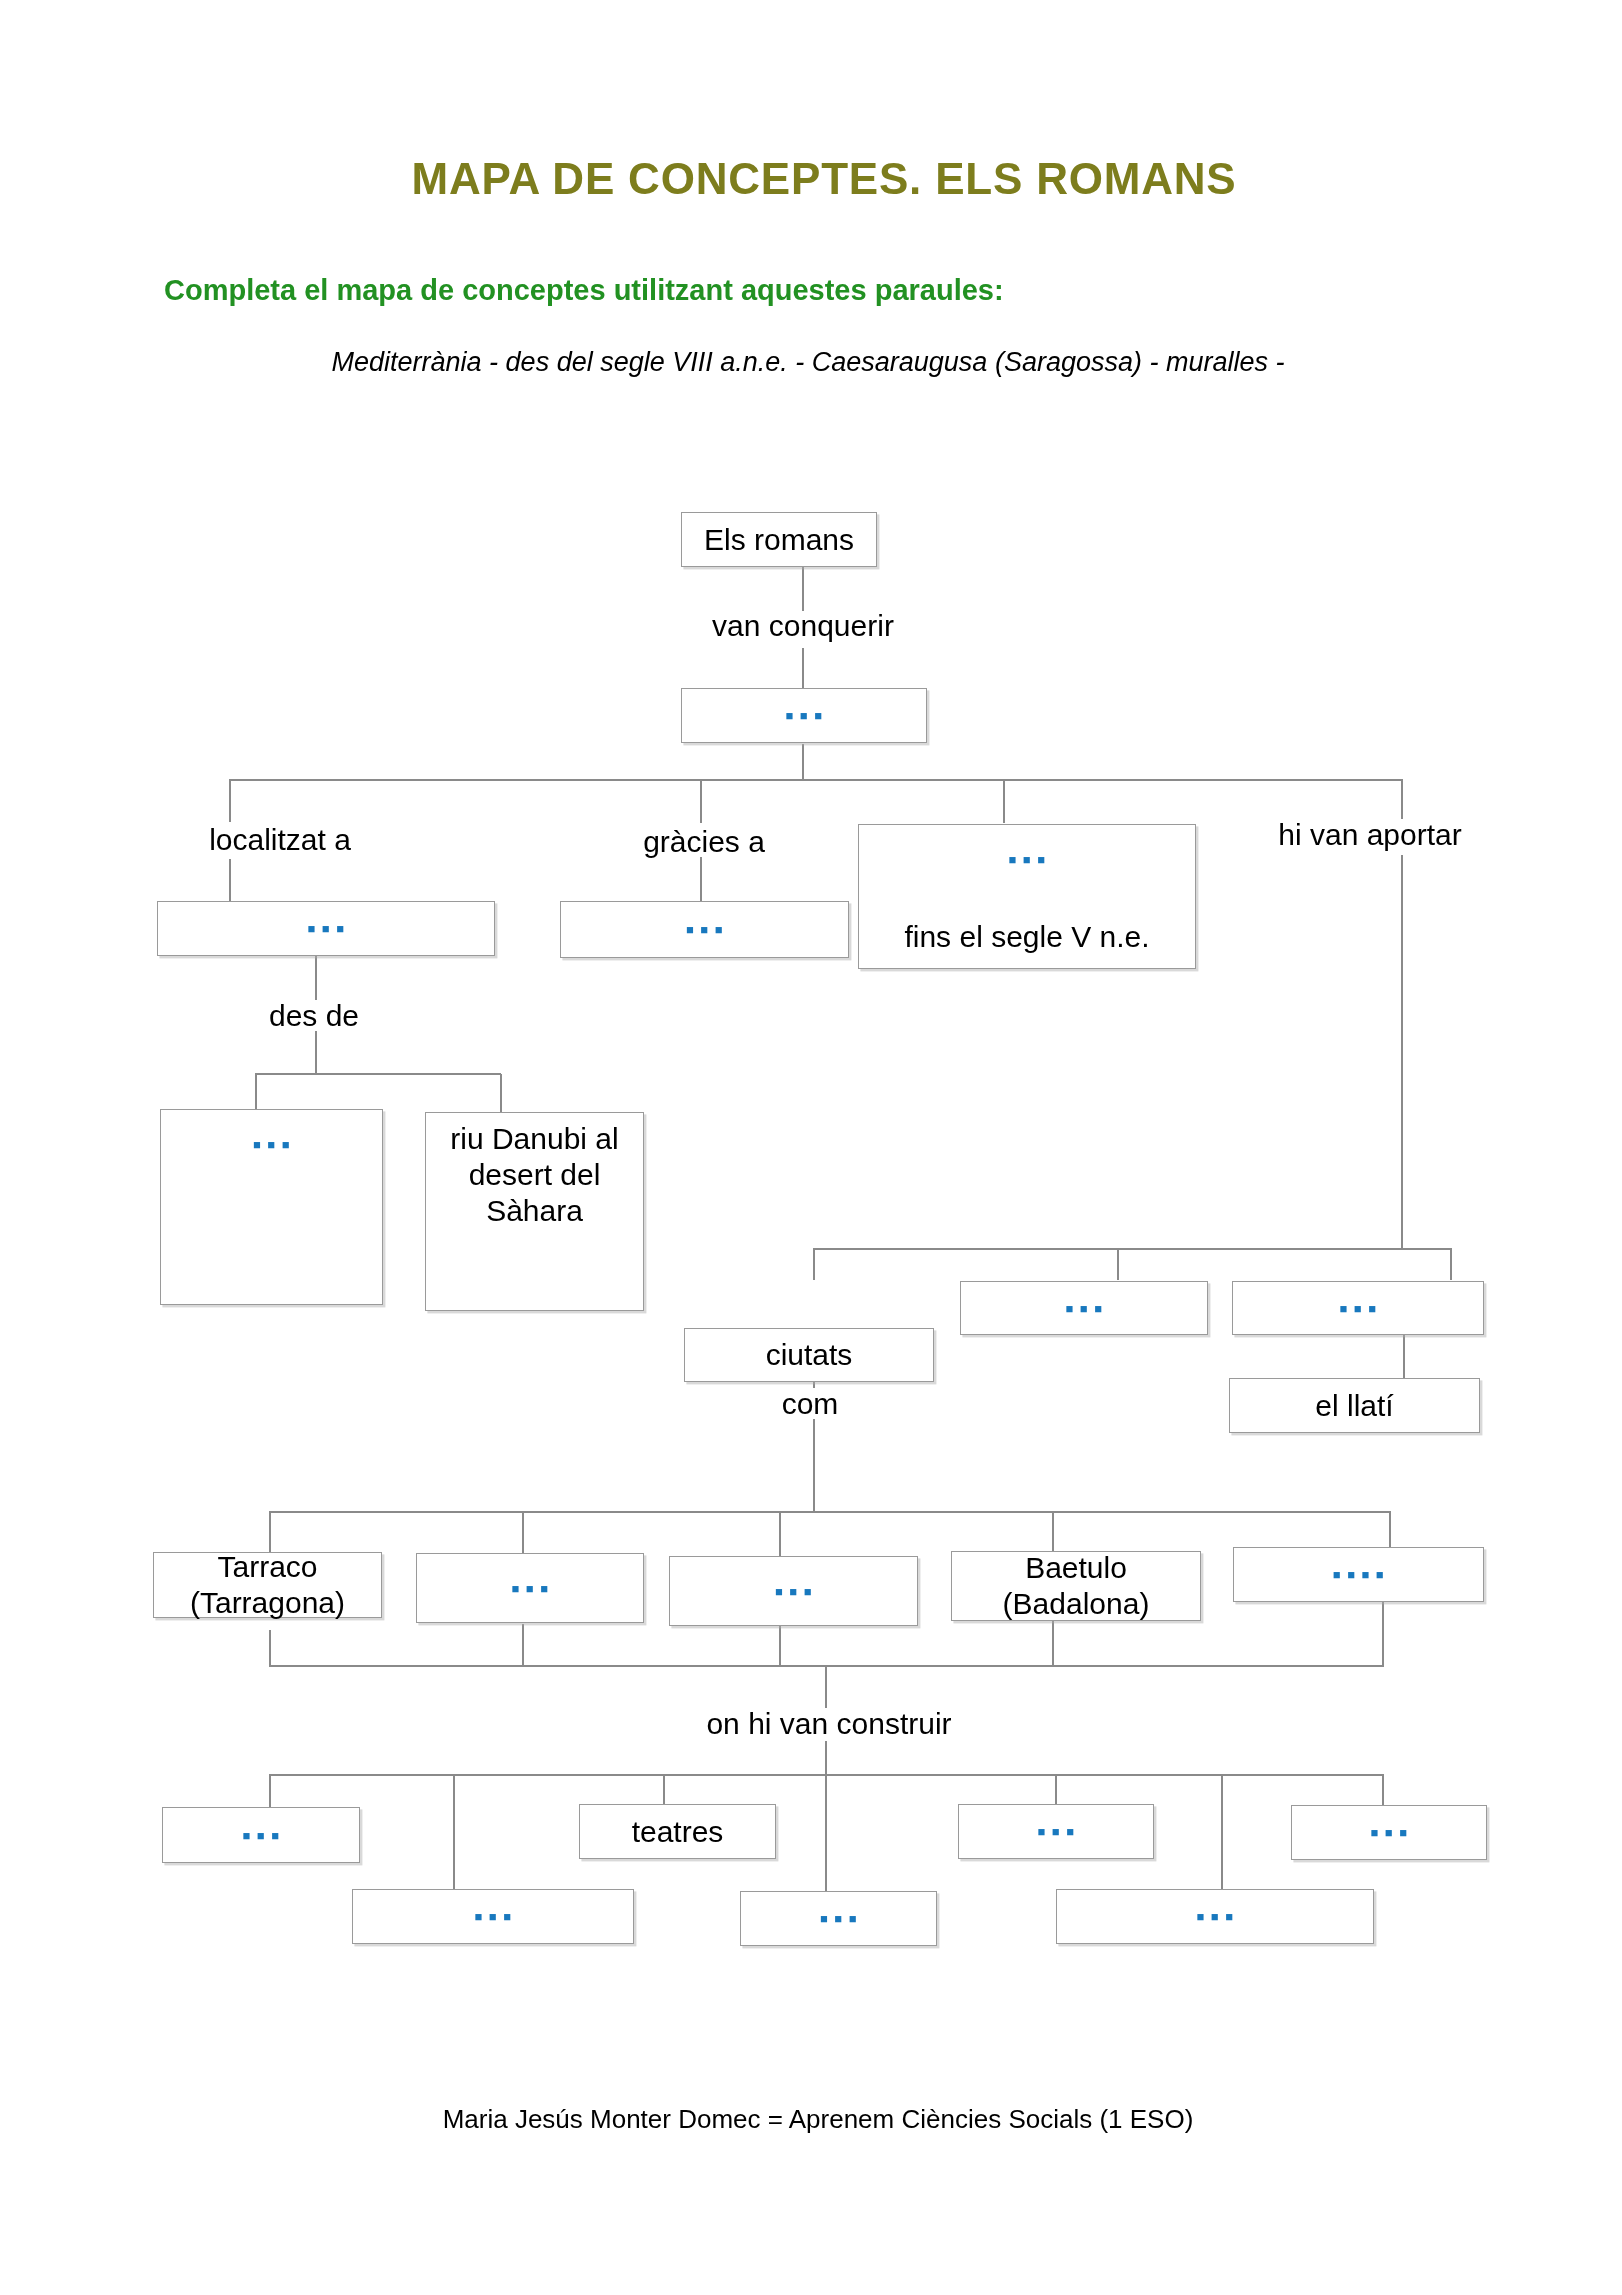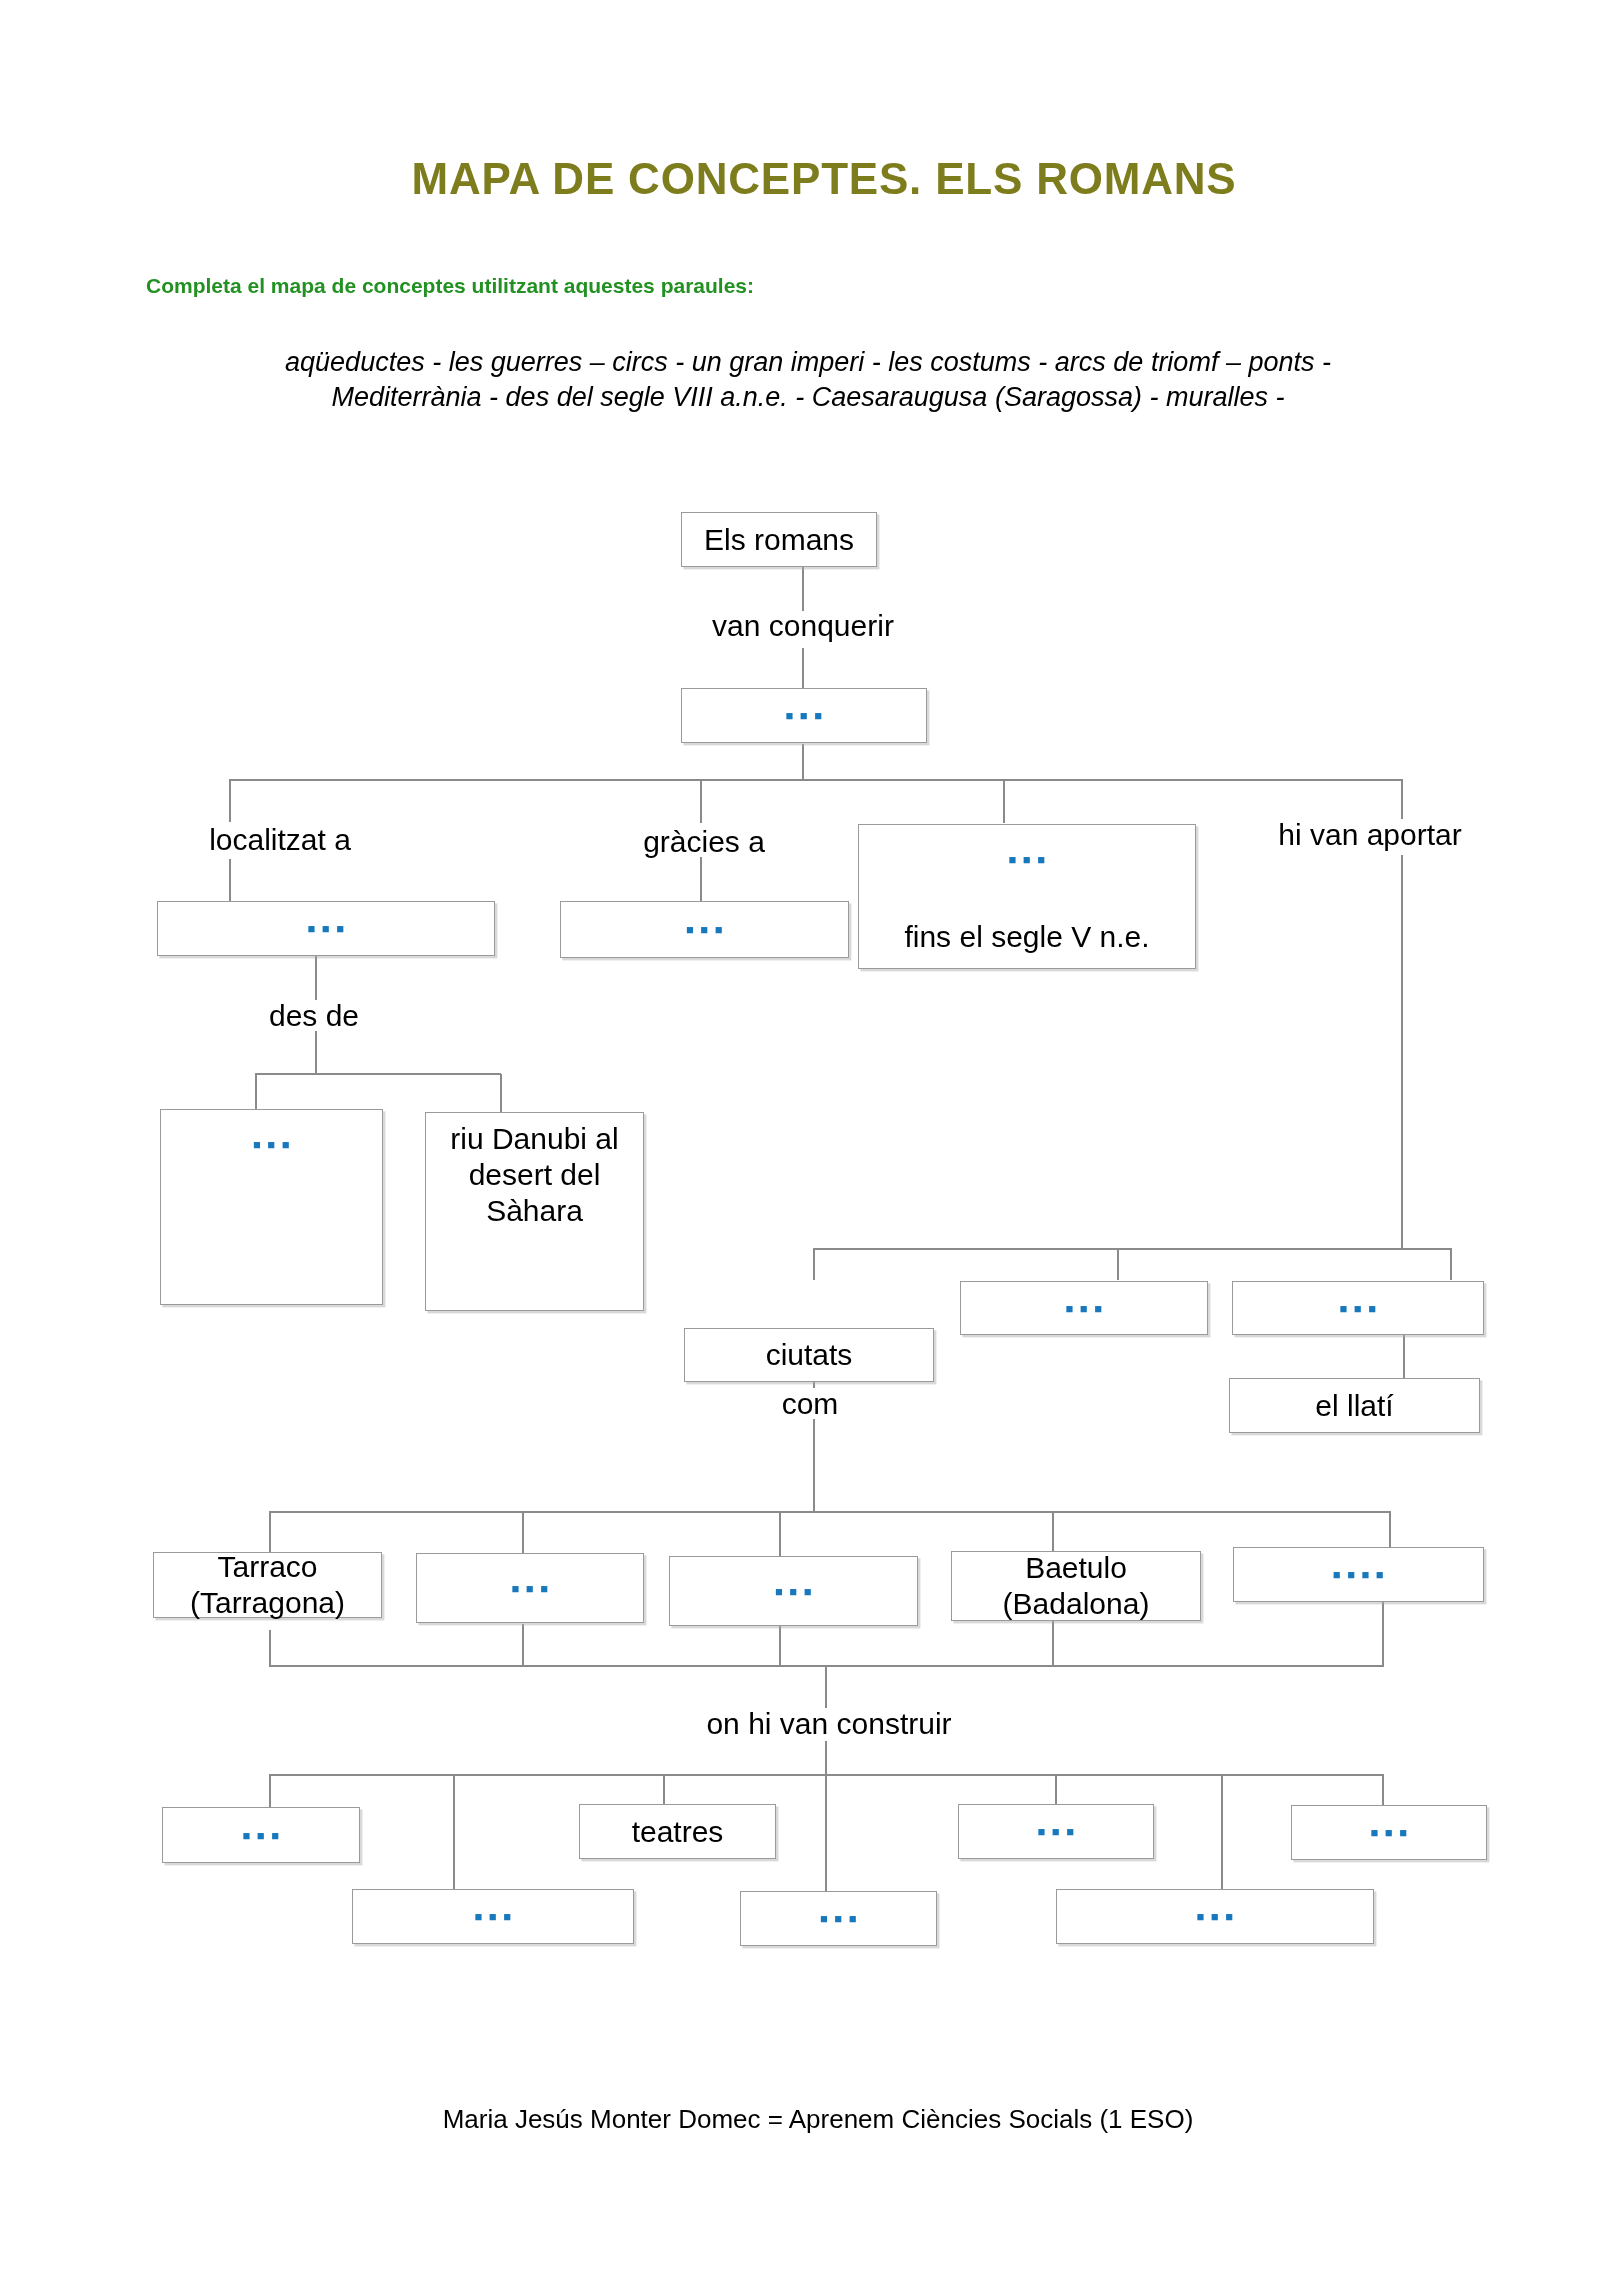--- a/index.html
+++ b/index.html
@@ -10,22 +10,22 @@
     position:relative;
     overflow:hidden;
     color:#000;
   }
   .title{
     position:absolute;left:0;top:154px;width:1648px;
     text-align:center;font-size:44px;font-weight:bold;
     color:var(--title-color,#7d7d1d);letter-spacing:0.8px;
   }
   .instruction{
-    position:absolute;left:146px;top:274px;
-    font-size:21px;font-weight:bold;
+    position:absolute;left:164px;top:274px;
+    font-size:29px;font-weight:bold;
     color:var(--instruction-color,#229122);
   }
   .wordbank{
     position:absolute;left:0;top:345px;width:1616px;
     text-align:center;font-style:italic;font-size:27px;line-height:35px;
     color:#000;
   }
   .box{
     position:absolute;
     background:#fff;
@@ -52,21 +52,20 @@
     position:absolute;left:0;top:2104px;width:1636px;
     text-align:center;font-size:26px;color:#000;
   }
 </style>
 </head>
 <body>
 
 <div class="title">MAPA DE CONCEPTES. ELS ROMANS</div>
 <div class="instruction">Completa el mapa de conceptes utilitzant aquestes paraules:</div>
 <div class="wordbank">
-  <div>aqüeductes - les guerres – circs - un gran imperi - les costums - arcs de triomf – ponts -</div>
   <div>Mediterrània - des del segle VIII a.n.e. -  Caesaraugusa (Saragossa) -  muralles -</div>
 </div>
 
 <div class="ln" style="left:802px;top:567px;width:1.6px;height:44px;"></div>
 <div class="ln" style="left:802px;top:648px;width:1.6px;height:40px;"></div>
 <div class="ln" style="left:802px;top:744px;width:1.6px;height:36px;"></div>
 <div class="ln" style="left:229px;top:779px;width:1.6px;height:43px;"></div>
 <div class="ln" style="left:229px;top:859px;width:1.6px;height:43px;"></div>
 <div class="ln" style="left:700px;top:779px;width:1.6px;height:44px;"></div>
 <div class="ln" style="left:700px;top:857px;width:1.6px;height:44px;"></div>

